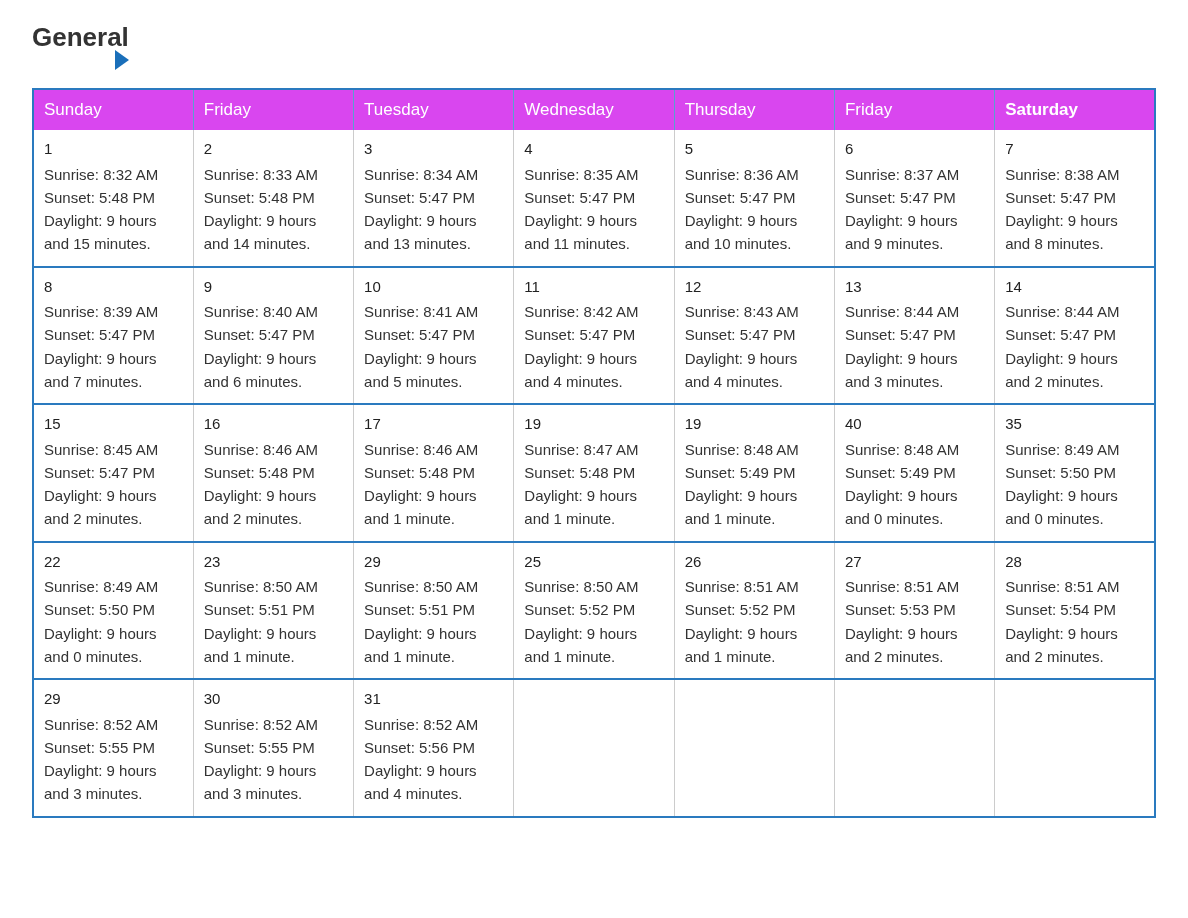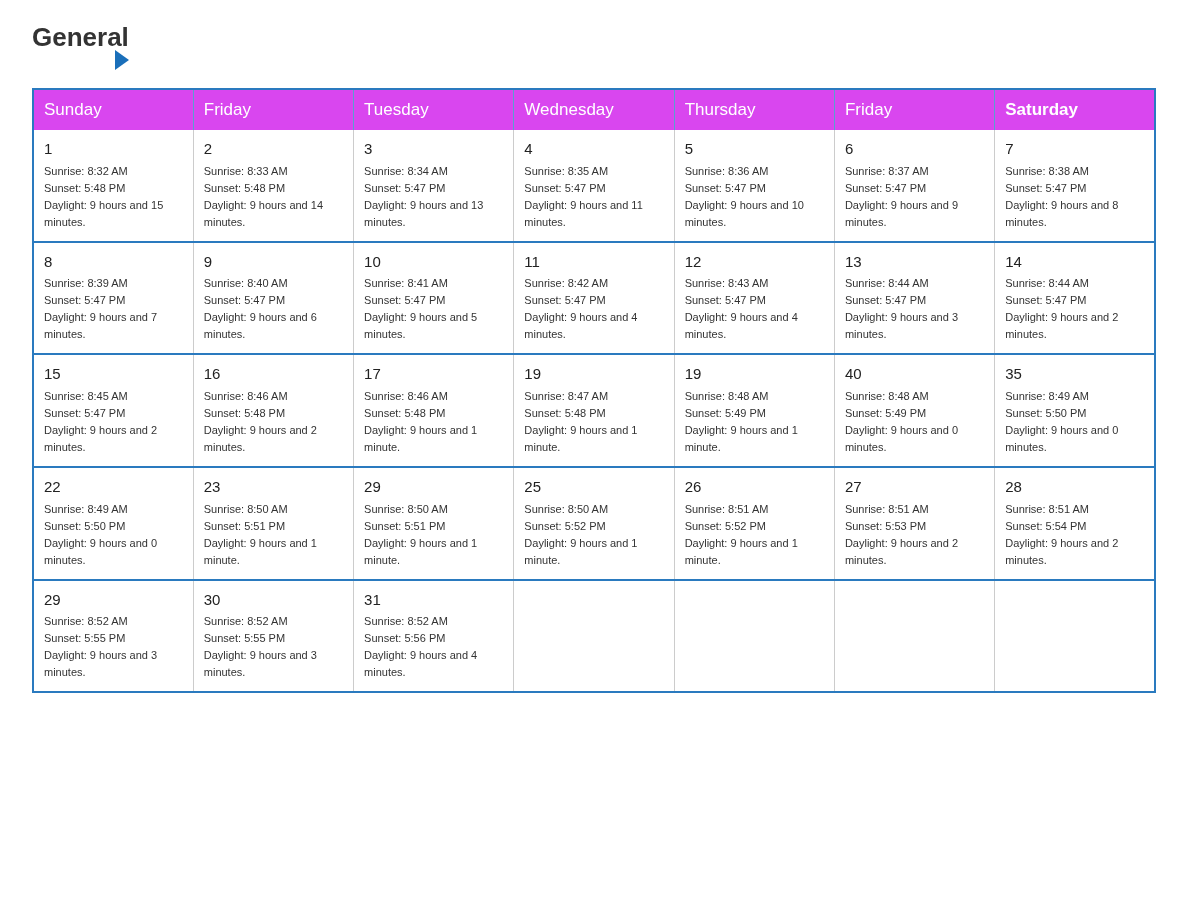--- a/index.html
+++ b/index.html
@@ -93,21 +93,21 @@
       border-bottom: none;
     }
     .day-number {
       font-size: 15px;
       font-weight: normal;
       color: #222;
       display: block;
       margin-bottom: 2px;
     }
     .day-info {
-      font-size: 11px;
+      font-size: 15px;
       color: #333;
       line-height: 1.55;
     }
     .empty-cell {
       background: #fff;
     }
   </style>
 </head>
 <body>
 

